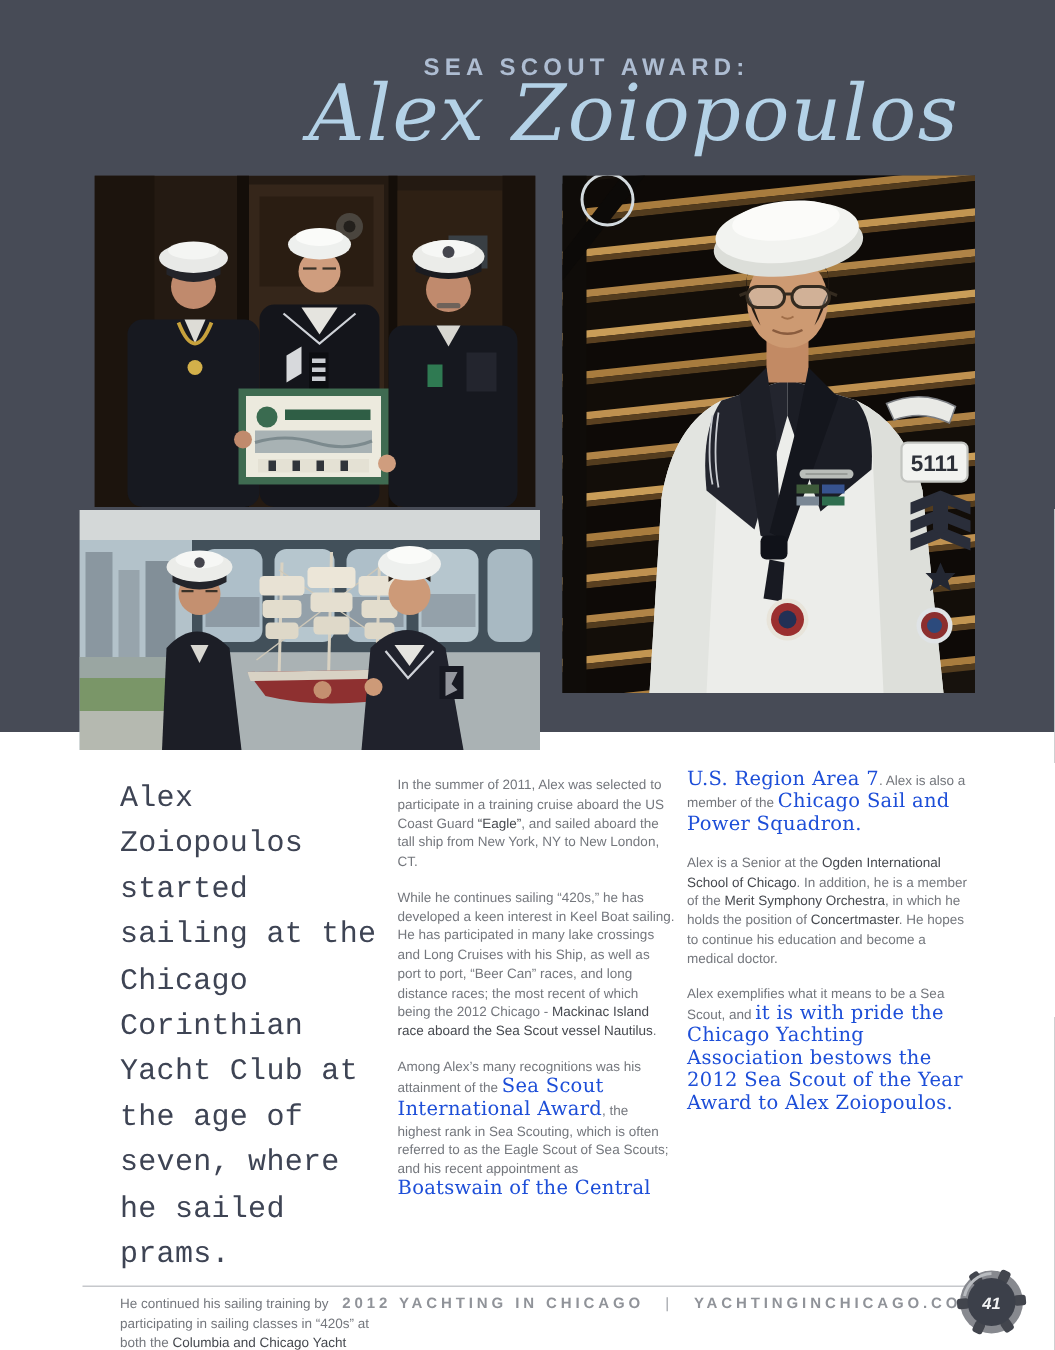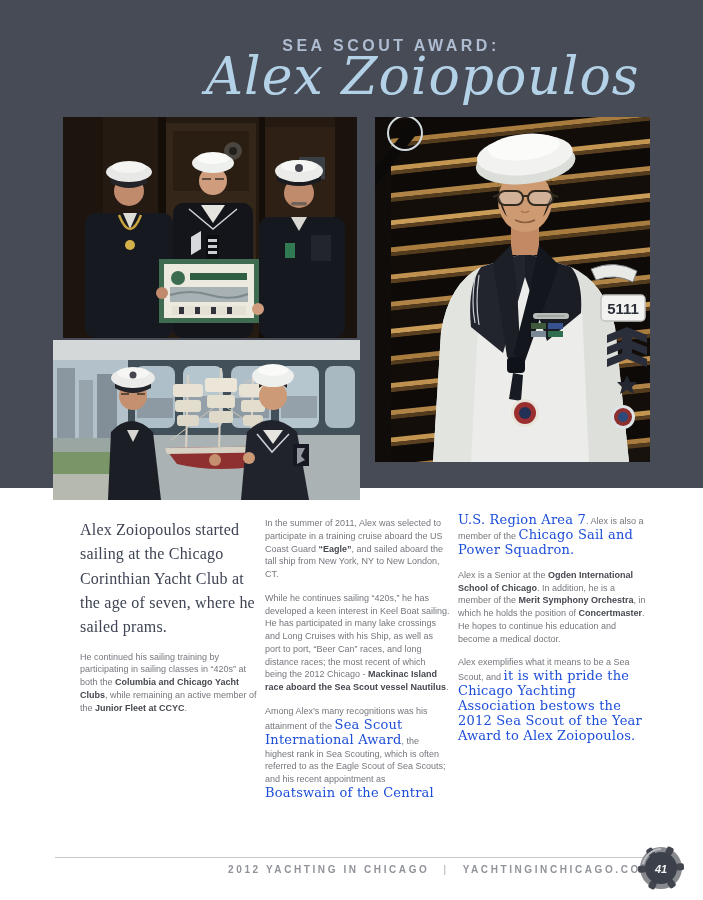--- a/index.html
+++ b/index.html
@@ -24,26 +24,26 @@
   .photo{position:absolute;display:block;}
   .photo-award{left:63px;top:117px;width:294px;height:221px;}
   .photo-ship{left:53px;top:340px;width:307px;height:160px;}
   .photo-portrait{left:375px;top:117px;width:275px;height:345px;}
   
   .col{position:absolute;color:#74777d;font-size:9px;line-height:1.42;}
   .col-1{left:80px;top:518px;width:178px;}
   .col-2{left:265px;top:517px;width:185px;}
   .col-3{left:458px;top:513px;width:190px;}
   .intro{
-    font-family:Liberation Serif, serif;font-size:16px;line-height:1.52;
+    font-family:Liberation Mono, monospace;font-size:20px;line-height:1.52;
     color:#3e4454;letter-spacing:0.2px;margin:0 0 14px 0;
   }
   .col p{margin:0 0 11px 0;}
   .seg-n{}
-  .seg-b{font-weight:bold;color:#46494f;}
+  .seg-b{font-weight:normal;color:#46494f;}
   .seg-a{
     font-family:"DejaVu Serif",serif;font-size:13px;line-height:1.15;
     color:#1d4ed8;letter-spacing:0.2px;
   }
   
   .footer-rule{position:absolute;left:55px;top:857px;width:590px;height:1px;background:#c6c8cc;}
   .footer-text{
     position:absolute;left:180px;top:864px;width:520px;text-align:center;
     font-size:10px;font-weight:bold;letter-spacing:2.6px;color:#909399;white-space:nowrap;
   }

